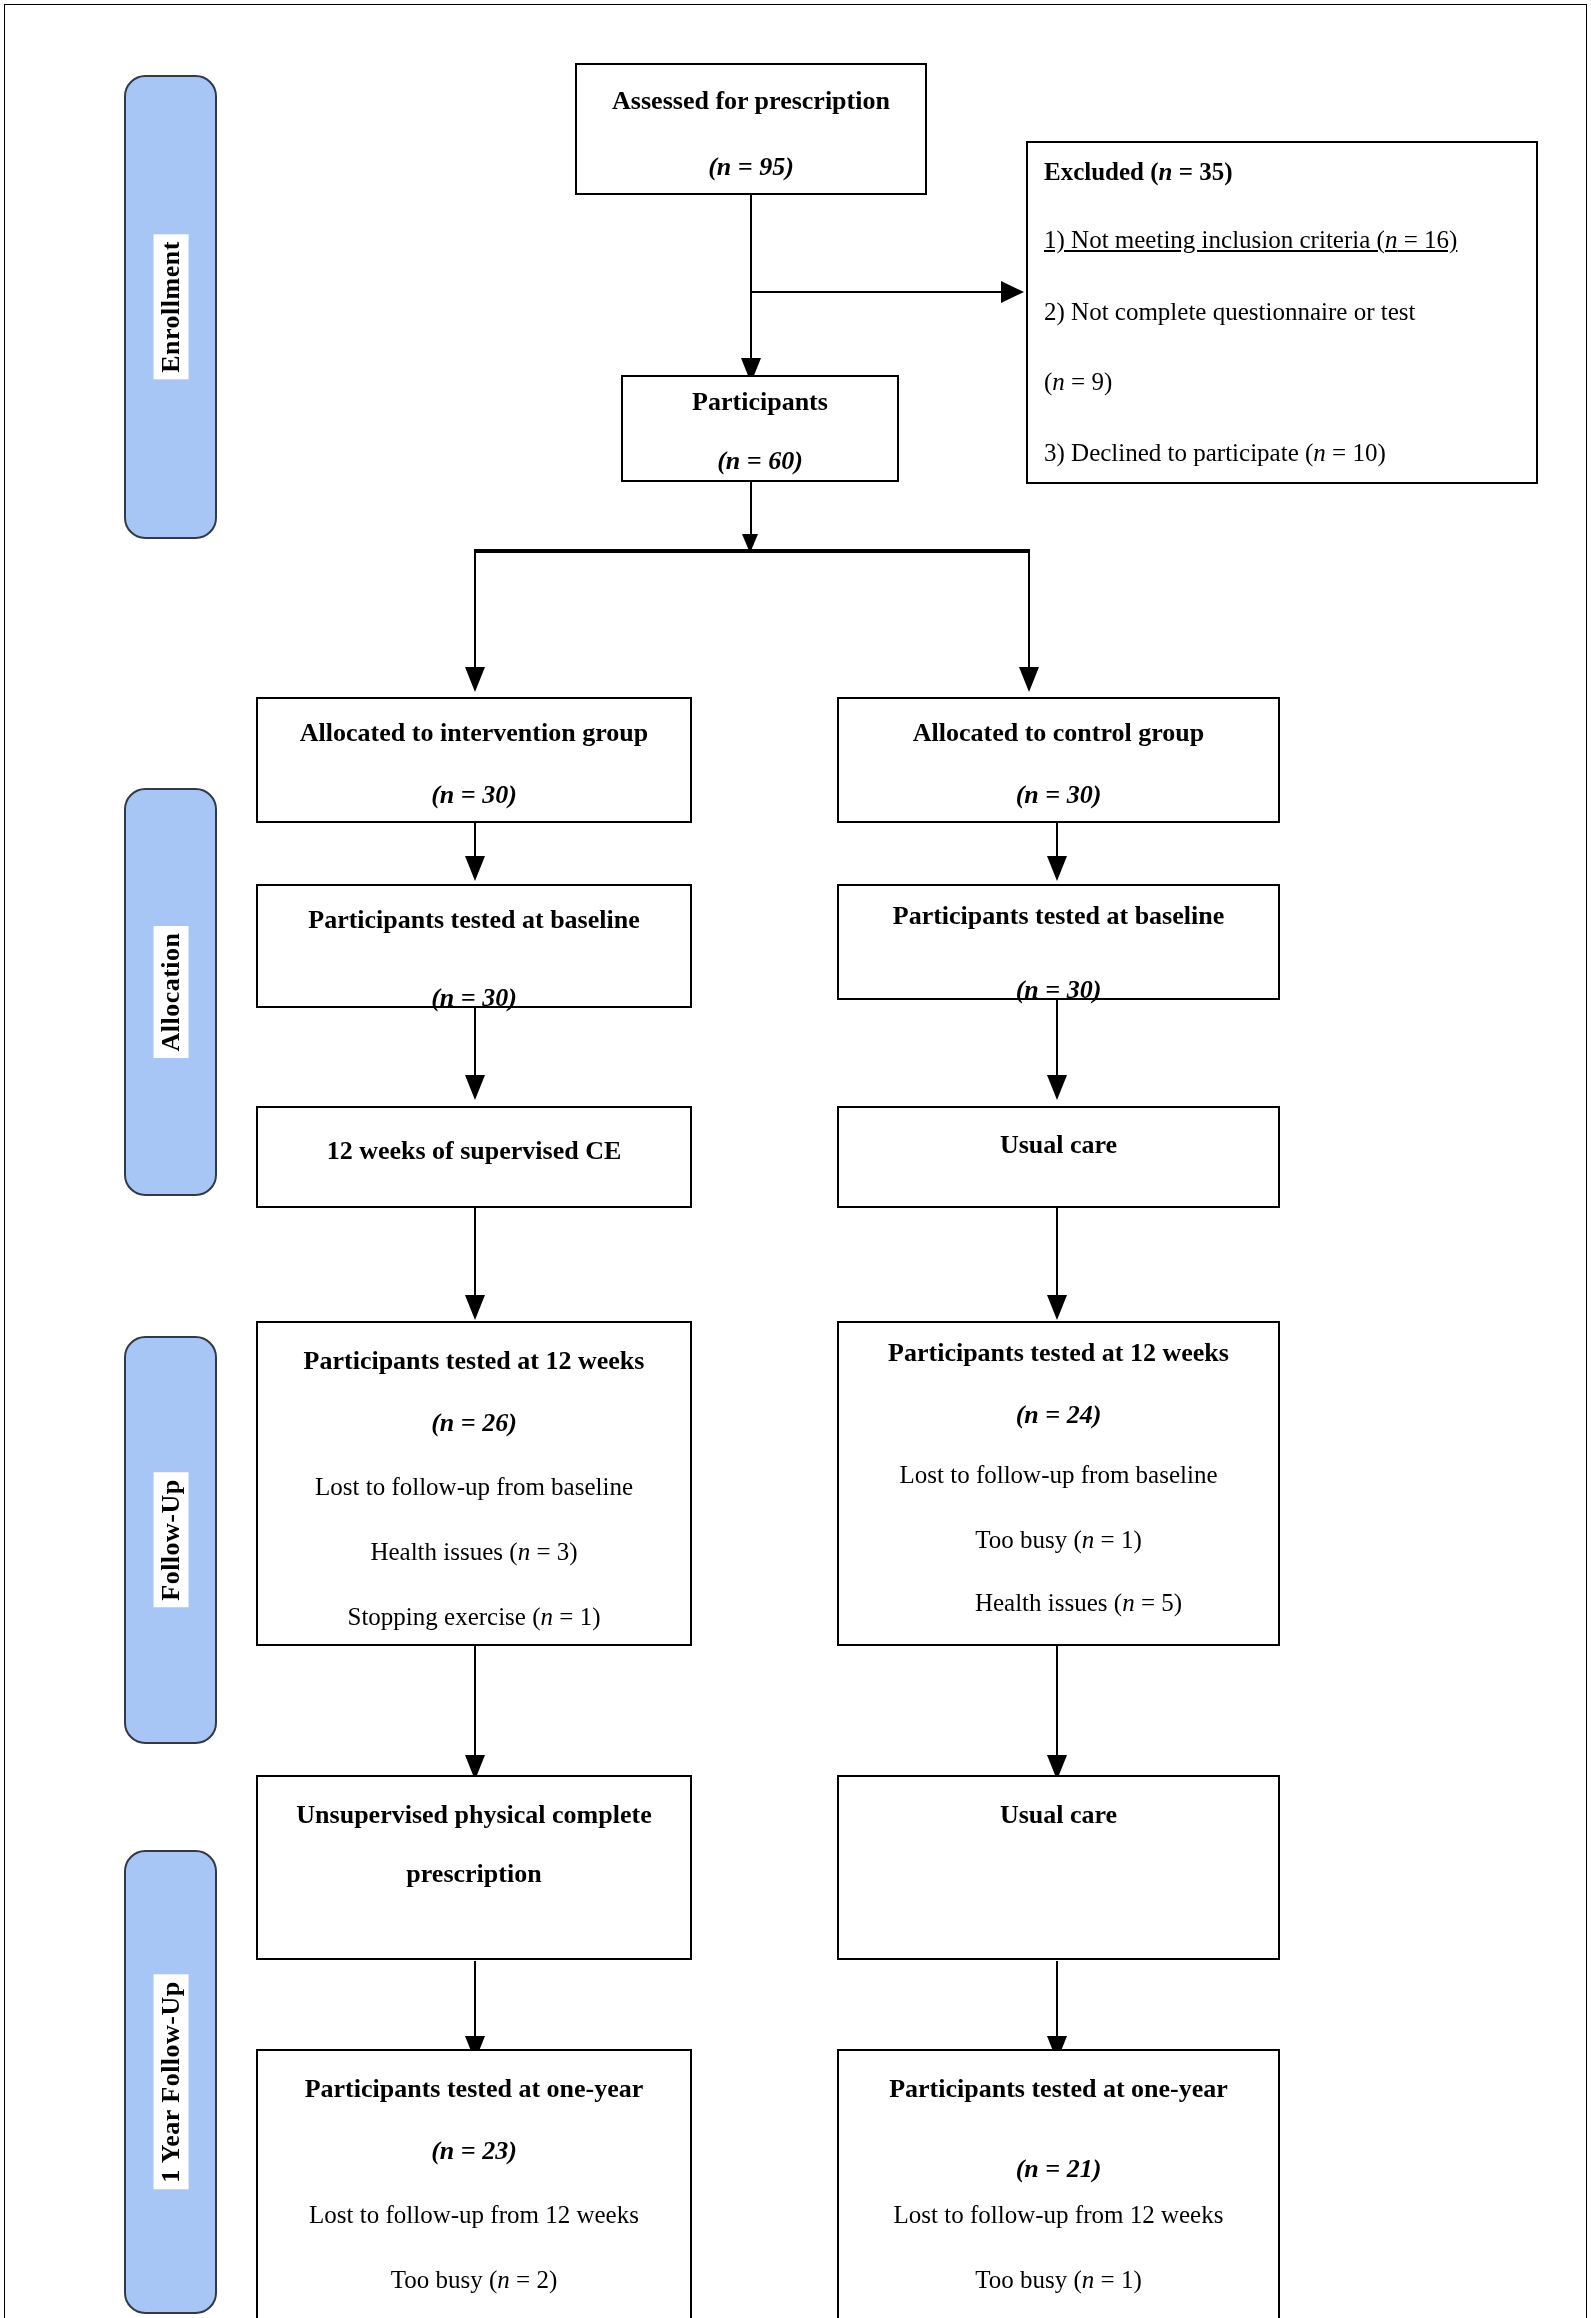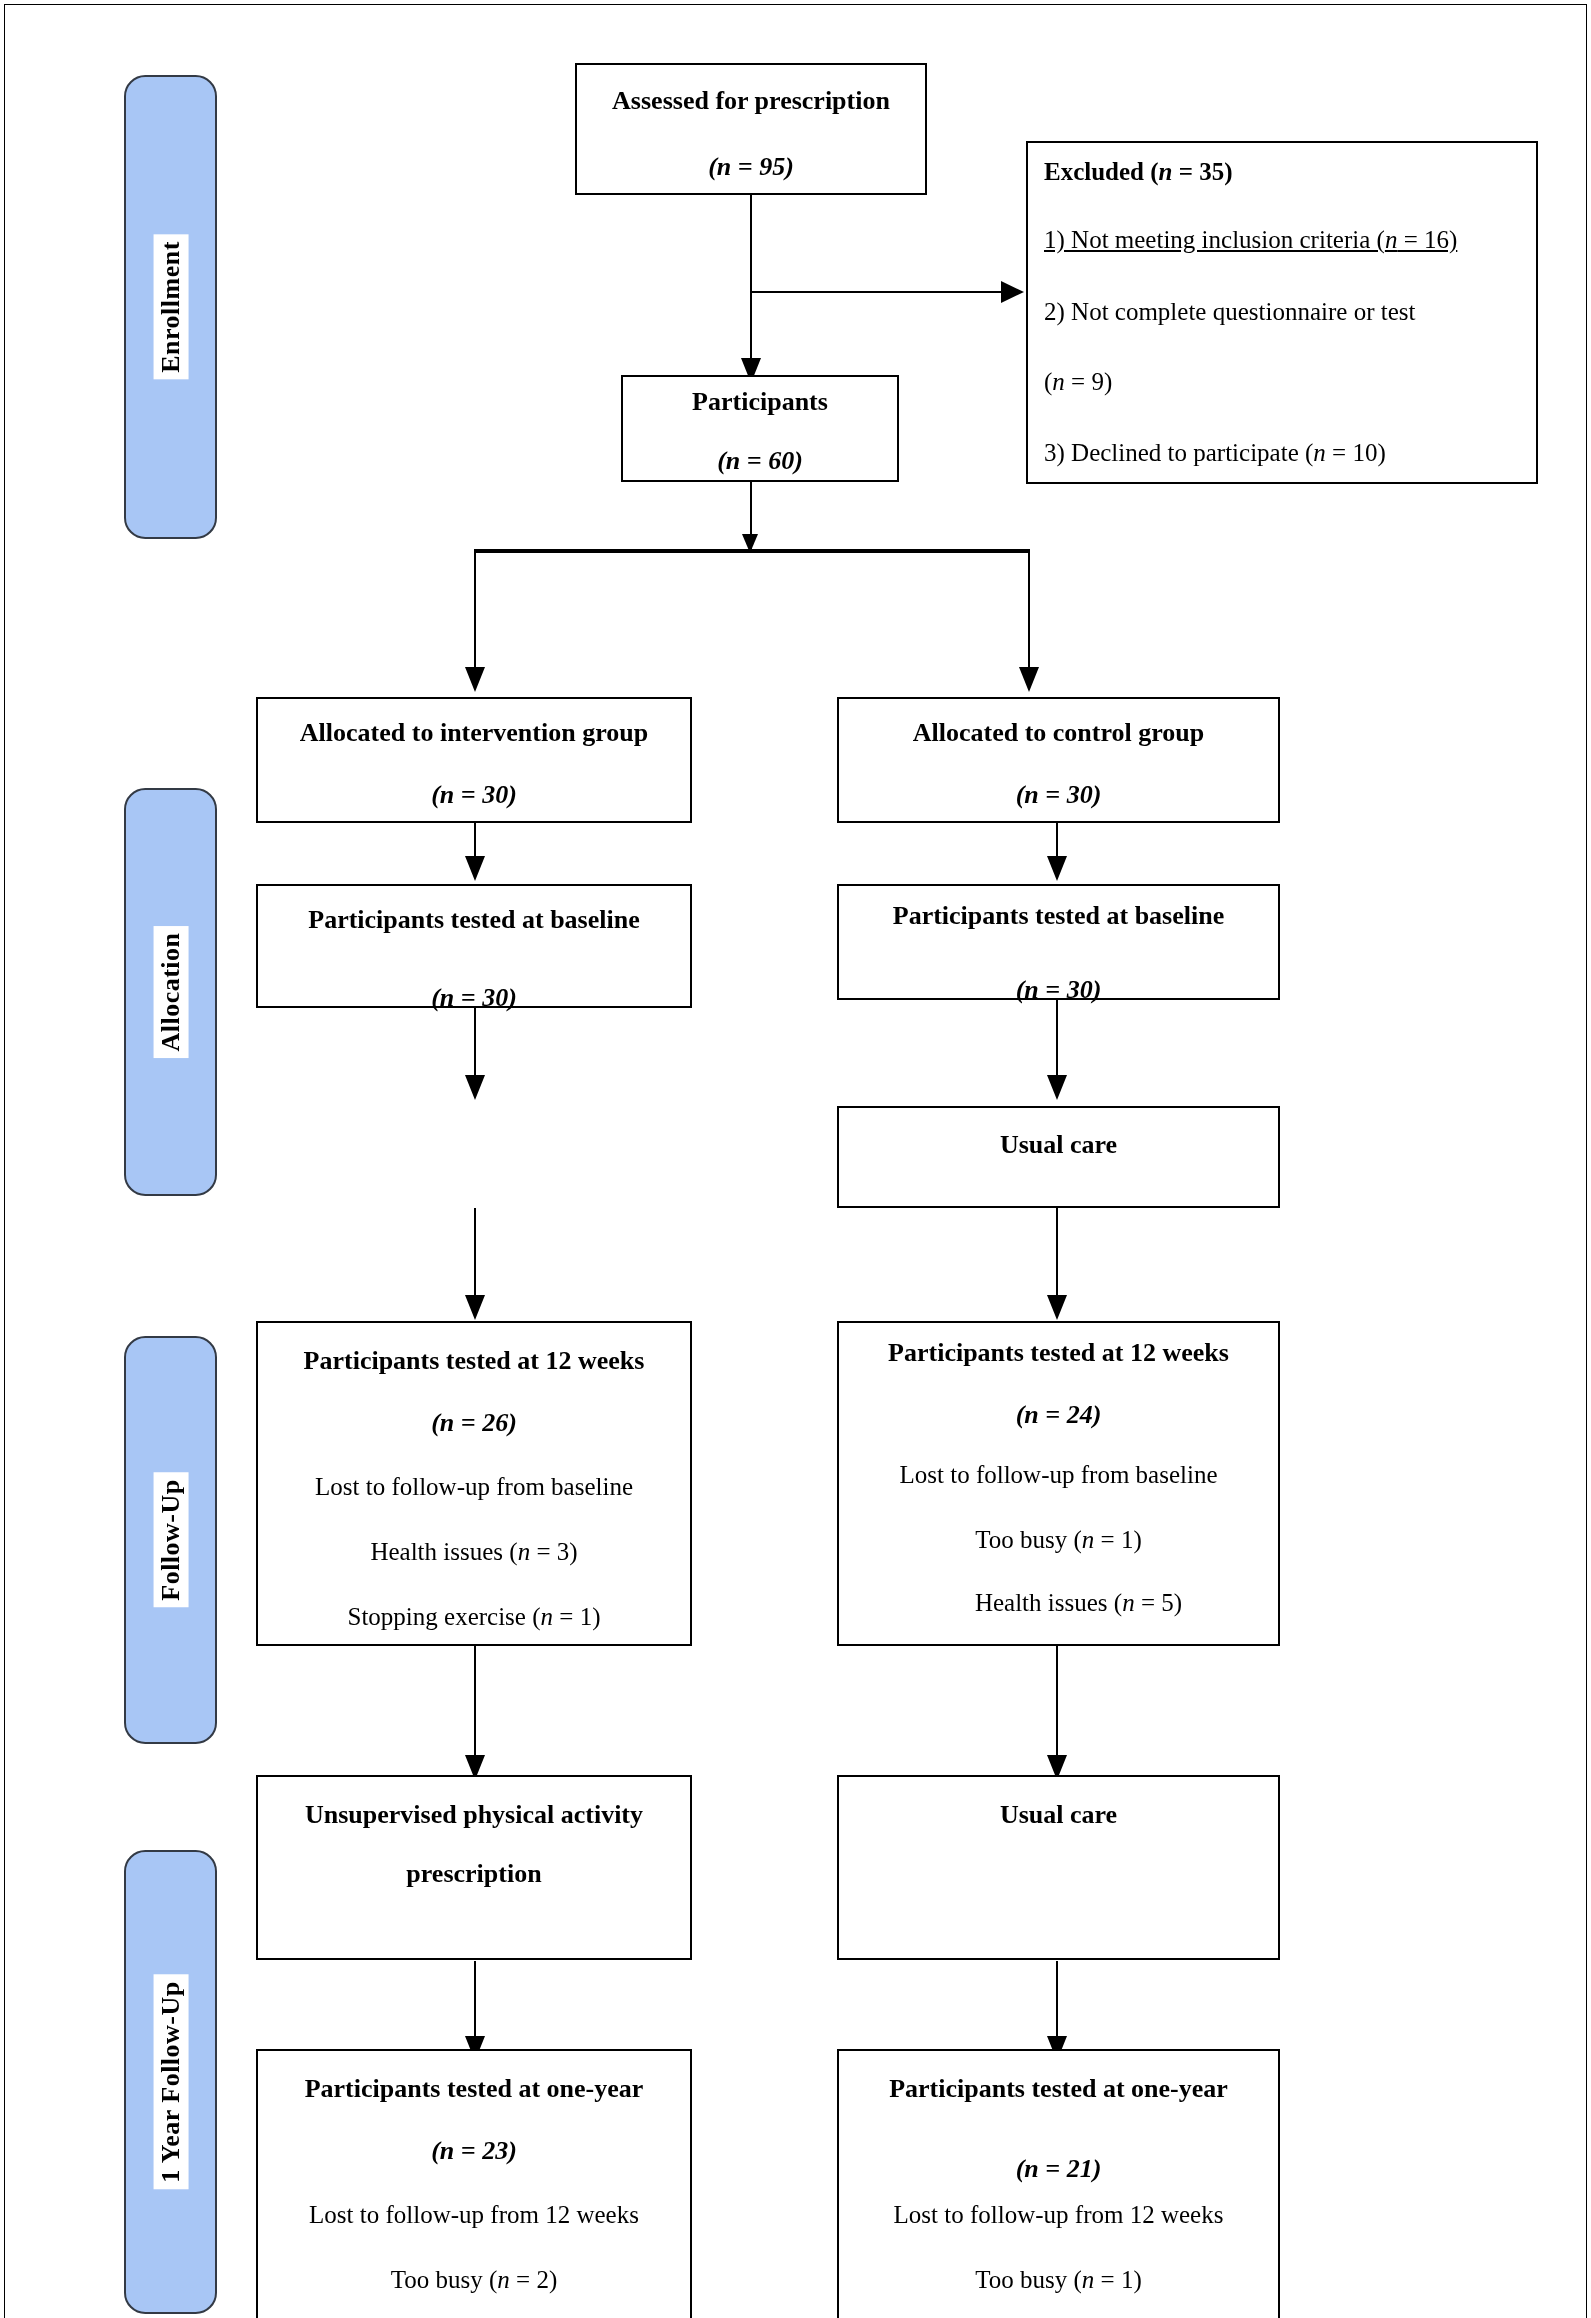--- a/index.html
+++ b/index.html
@@ -182,20 +182,23 @@
   <div class="box" style="left:837px; top:884px; width:443px; height:116px;">
     <span class="ln b f56" style="top:16px;">Participants tested at baseline</span>
     <span class="ln b f56 it" style="top:90px;">(<i>n</i> = 30)</span>
   </div>
 
   <div class="vline" style="left:474px; top:1008px; height:83px;"></div>
   <div class="arrow-d" style="left:465px; top:1075px;"></div>
   <div class="vline" style="left:1056px; top:1000px; height:91px;"></div>
   <div class="arrow-d" style="left:1047px; top:1075px;"></div>
 
+  <div class="box" style="left:256px; top:1106px; width:436px; height:102px;">
+    <span class="ln b f56" style="top:29px;">12 weeks of supervised CE</span>
+  </div>
 
   <div class="box" style="left:837px; top:1106px; width:443px; height:102px;">
     <span class="ln b f56" style="top:23px;">Usual care</span>
   </div>
 
   <div class="vline" style="left:474px; top:1208px; height:100px;"></div>
   <div class="arrow-d" style="left:465px; top:1295px;"></div>
   <div class="vline" style="left:1056px; top:1208px; height:100px;"></div>
   <div class="arrow-d" style="left:1047px; top:1295px;"></div>
 
@@ -214,21 +217,21 @@
     <span class="ln r f54" style="top:204px;">Too busy (<i>n</i> = 1)</span>
     <span class="ln r f54" style="top:267px;padding-left:40px;">Health issues (<i>n</i> = 5)</span>
   </div>
 
   <div class="vline" style="left:474px; top:1645px; height:125px;"></div>
   <div class="arrow-d" style="left:465px; top:1755px;"></div>
   <div class="vline" style="left:1056px; top:1645px; height:125px;"></div>
   <div class="arrow-d" style="left:1047px; top:1755px;"></div>
 
   <div class="box" style="left:256px; top:1775px; width:436px; height:185px;">
-    <span class="ln b f56" style="top:24px;">Unsupervised physical activity</span>
+    <span class="ln b f56" style="top:24px;">Unsupervised physical complete</span>
     <span class="ln b f56" style="top:83px;">prescription</span>
   </div>
 
   <div class="box" style="left:837px; top:1775px; width:443px; height:185px;">
     <span class="ln b f56" style="top:24px;">Usual care</span>
   </div>
 
   <div class="vline" style="left:474px; top:1961px; height:91px;"></div>
   <div class="arrow-d" style="left:465px; top:2036px;"></div>
   <div class="vline" style="left:1056px; top:1961px; height:91px;"></div>

